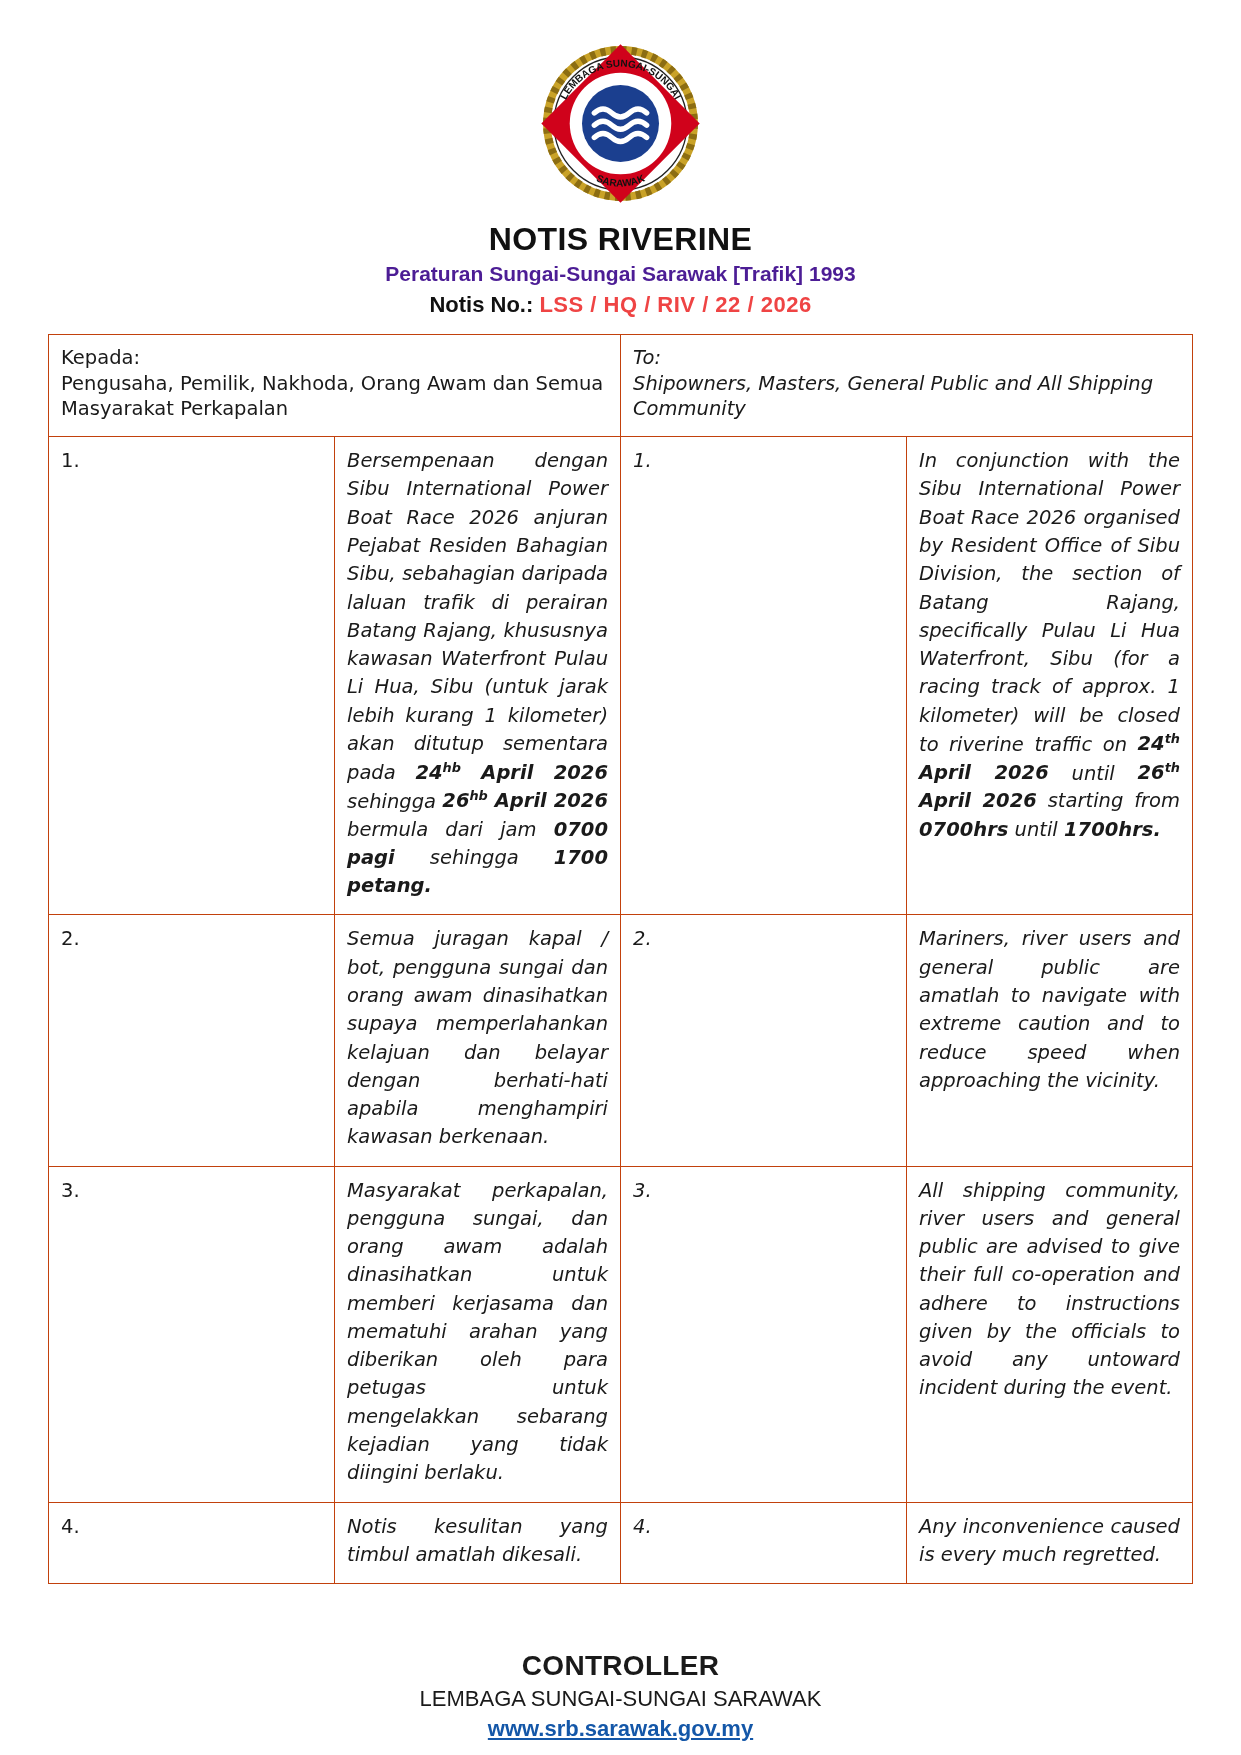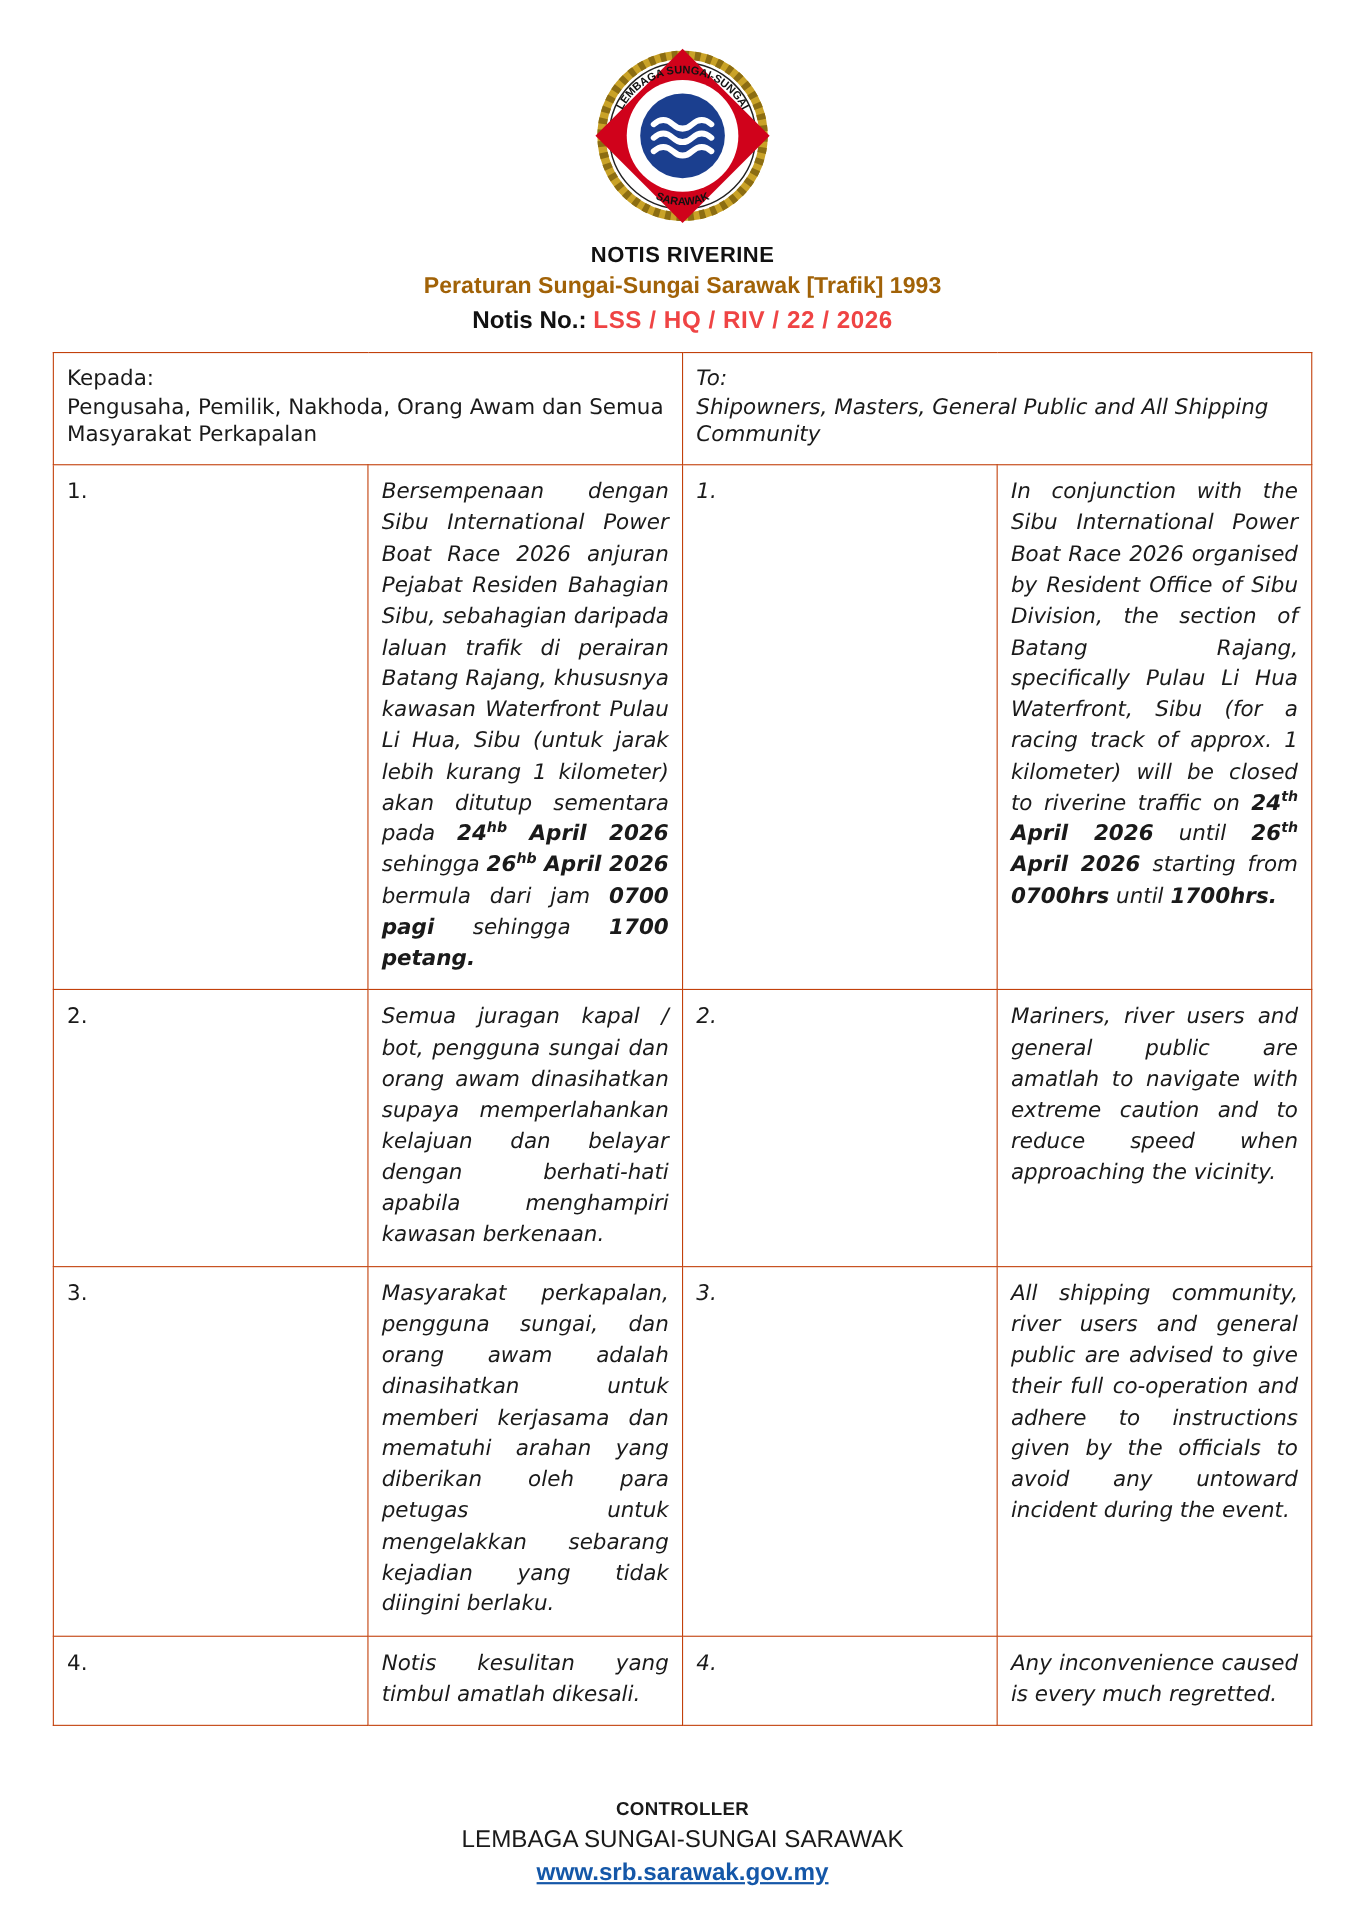--- a/index.html
+++ b/index.html
@@ -37,30 +37,30 @@
   }
 
   
   .heading {
     text-align: center;
     margin-top: 6px;
   }
   .h-title {
     font-family: "Liberation Sans", sans-serif;
     font-weight: bold;
-    font-size: 20px;
+    font-size: 32px;
     letter-spacing: .4px;
     color: #111;
   }
   .h-sub {
     font-family: "Liberation Sans", sans-serif;
     font-weight: bold;
     font-size: 21px;
     margin-top: 4px;
-    color: #a16207;
+    color: #4c1d95;
   }
   .h-notice {
     font-family: "Liberation Sans", sans-serif;
     font-weight: bold;
     font-size: 22px;
     margin-top: 6px;
     color: #111;
   }
   .h-notice .num {
     color: #ef4444;
@@ -123,21 +123,21 @@
   .para sup { font-size: 0.66em; vertical-align: super; }
 
   
   .footer {
     margin-top: 66px;
     text-align: center;
   }
   .f-controller {
     font-family: "Liberation Sans", sans-serif;
     font-weight: bold;
-    font-size: 17px;
+    font-size: 28px;
     letter-spacing: .3px;
   }
   .f-org {
     font-family: "Liberation Sans", sans-serif;
     font-size: 22px;
     margin-top: 4px;
   }
   .f-url {
     font-family: "Liberation Sans", sans-serif;
     font-weight: bold;

